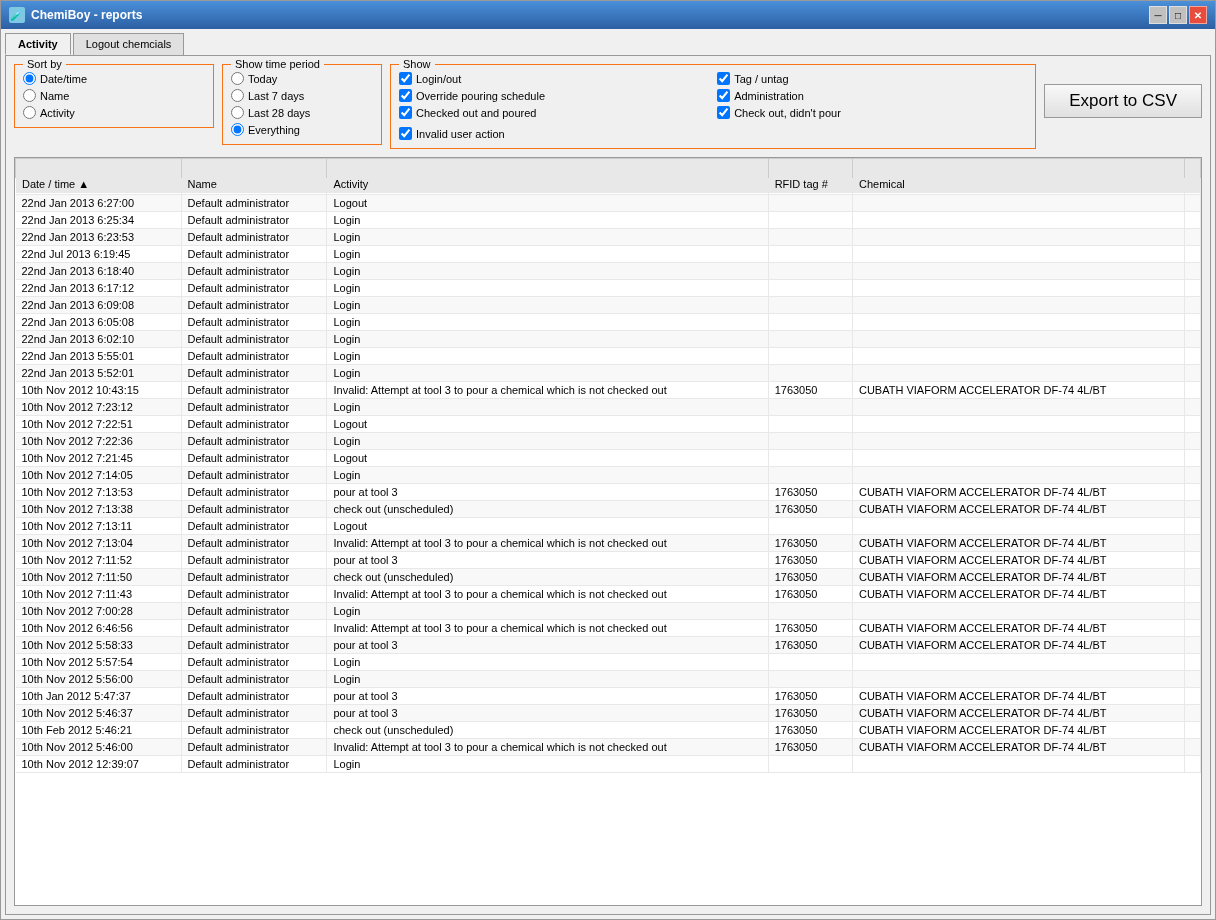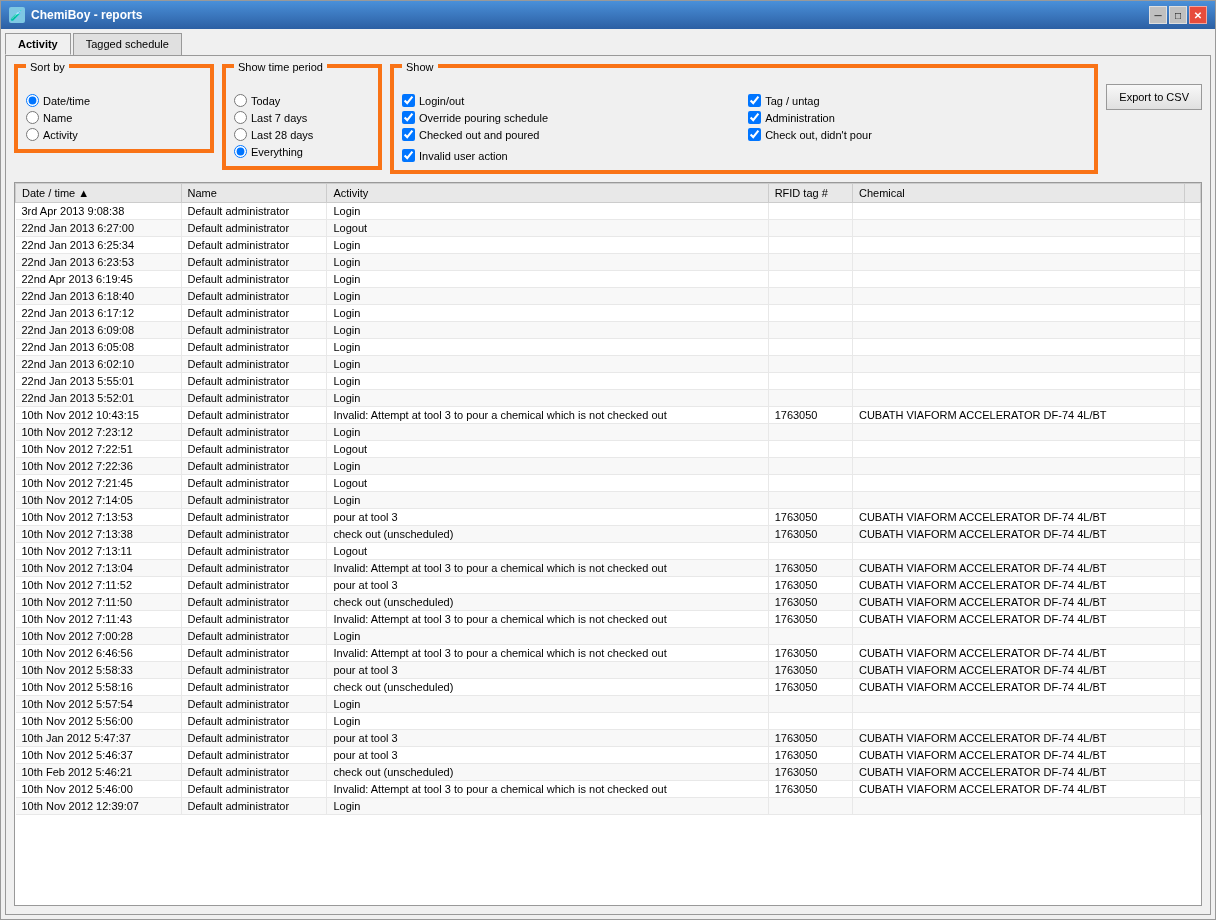--- a/index.html
+++ b/index.html
@@ -98,35 +98,35 @@
       flex-direction: column;
       flex: 1;
     }
     .options-row {
       display: flex;
       gap: 8px;
       margin-bottom: 8px;
       align-items: flex-start;
     }
     .group-box {
-      border: 4px solid #f97316;
+      border: 1px solid #f97316;
       padding: 4px 8px 8px 8px;
       position: relative;
       background: #f0f0f0;
     }
     .group-box legend {
       font-size: 11px;
       padding: 0 4px;
       position: absolute;
       top: -7px;
       left: 8px;
       background: #f0f0f0;
     }
     .group-box .inner {
-      margin-top: 22px;
+      margin-top: 3px;
     }
     .radio-group {
       display: flex;
       flex-direction: column;
       gap: 4px;
     }
     .radio-item, .check-item {
       display: flex;
       align-items: center;
       gap: 4px;
@@ -138,25 +138,25 @@
     .sort-box { width: 200px; }
     .time-box { width: 160px; }
     .show-box { flex: 1; }
     .show-grid {
       display: grid;
       grid-template-columns: 1fr 1fr;
       gap: 4px 8px;
       margin-top: 6px;
     }
     .export-btn {
-      padding: 6px 12px;
+      padding: 6px 24px;
       background: linear-gradient(to bottom, #f8f8f8, #e0e0e0);
       border: 1px solid #999;
       cursor: pointer;
-      font-size: 11px;
+      font-size: 17px;
       align-self: center;
       white-space: nowrap;
     }
     .table-container {
       flex: 1;
       overflow: auto;
       border: 1px solid #999;
       background: white;
     }
     table {
@@ -167,21 +167,21 @@
     thead tr {
       background: #e8e8e8;
     }
     thead th {
       border: 1px solid #ccc;
       padding: 3px 6px;
       text-align: left;
       font-weight: normal;
       white-space: nowrap;
       position: sticky;
-      top: 0;
+      top: 16px;
       background: #e8e8e8;
     }
     tbody tr {
       background: white;
     }
     tbody tr:nth-child(even) {
       background: #f8f8f8;
     }
     tbody td {
       border-bottom: 1px solid #e8e8e8;
@@ -206,21 +206,21 @@
     <div class="title-bar-buttons">
       <div class="title-btn min">─</div>
       <div class="title-btn max">□</div>
       <div class="title-btn close">✕</div>
     </div>
   </div>
 
   <div class="content">
     <div class="tabs">
       <div class="tab active">Activity</div>
-      <div class="tab">Tagged schedule</div>
+      <div class="tab">Logout chemcials</div>
     </div>
 
     <div class="main-panel">
       <div class="options-row">
 
         <div class="group-box sort-box">
           <legend>Sort by</legend>
           <div class="inner radio-group">
             <label class="radio-item">
               <input type="radio" name="sortby" checked="" style=""> 
@@ -343,21 +343,21 @@
               </tr>
               <tr>
                 <td>22nd Jan 2013  6:23:53</td>
                 <td>Default administrator</td>
                 <td>Login</td>
                 <td></td>
                 <td></td>
                 <td></td>
               </tr>
               <tr>
-                <td>22nd Apr 2013  6:19:45</td>
+                <td>22nd Jul 2013  6:19:45</td>
                 <td>Default administrator</td>
                 <td>Login</td>
                 <td></td>
                 <td></td>
                 <td></td>
               </tr>
               <tr>
                 <td>22nd Jan 2013  6:18:40</td>
                 <td>Default administrator</td>
                 <td>Login</td>
@@ -530,28 +530,20 @@
                 <td>Default administrator</td>
                 <td>Invalid: Attempt at tool 3 to pour a chemical which is not checked out</td>
                 <td>1763050</td>
                 <td>CUBATH VIAFORM ACCELERATOR DF-74 4L/BT</td>
                 <td></td>
               </tr>
               <tr>
                 <td>10th Nov 2012  5:58:33</td>
                 <td>Default administrator</td>
                 <td>pour at tool 3</td>
-                <td>1763050</td>
-                <td>CUBATH VIAFORM ACCELERATOR DF-74 4L/BT</td>
-                <td></td>
-              </tr>
-              <tr>
-                <td>10th Nov 2012  5:58:16</td>
-                <td>Default administrator</td>
-                <td>check out (unscheduled)</td>
                 <td>1763050</td>
                 <td>CUBATH VIAFORM ACCELERATOR DF-74 4L/BT</td>
                 <td></td>
               </tr>
               <tr>
                 <td>10th Nov 2012  5:57:54</td>
                 <td>Default administrator</td>
                 <td>Login</td>
                 <td></td>
                 <td></td>

